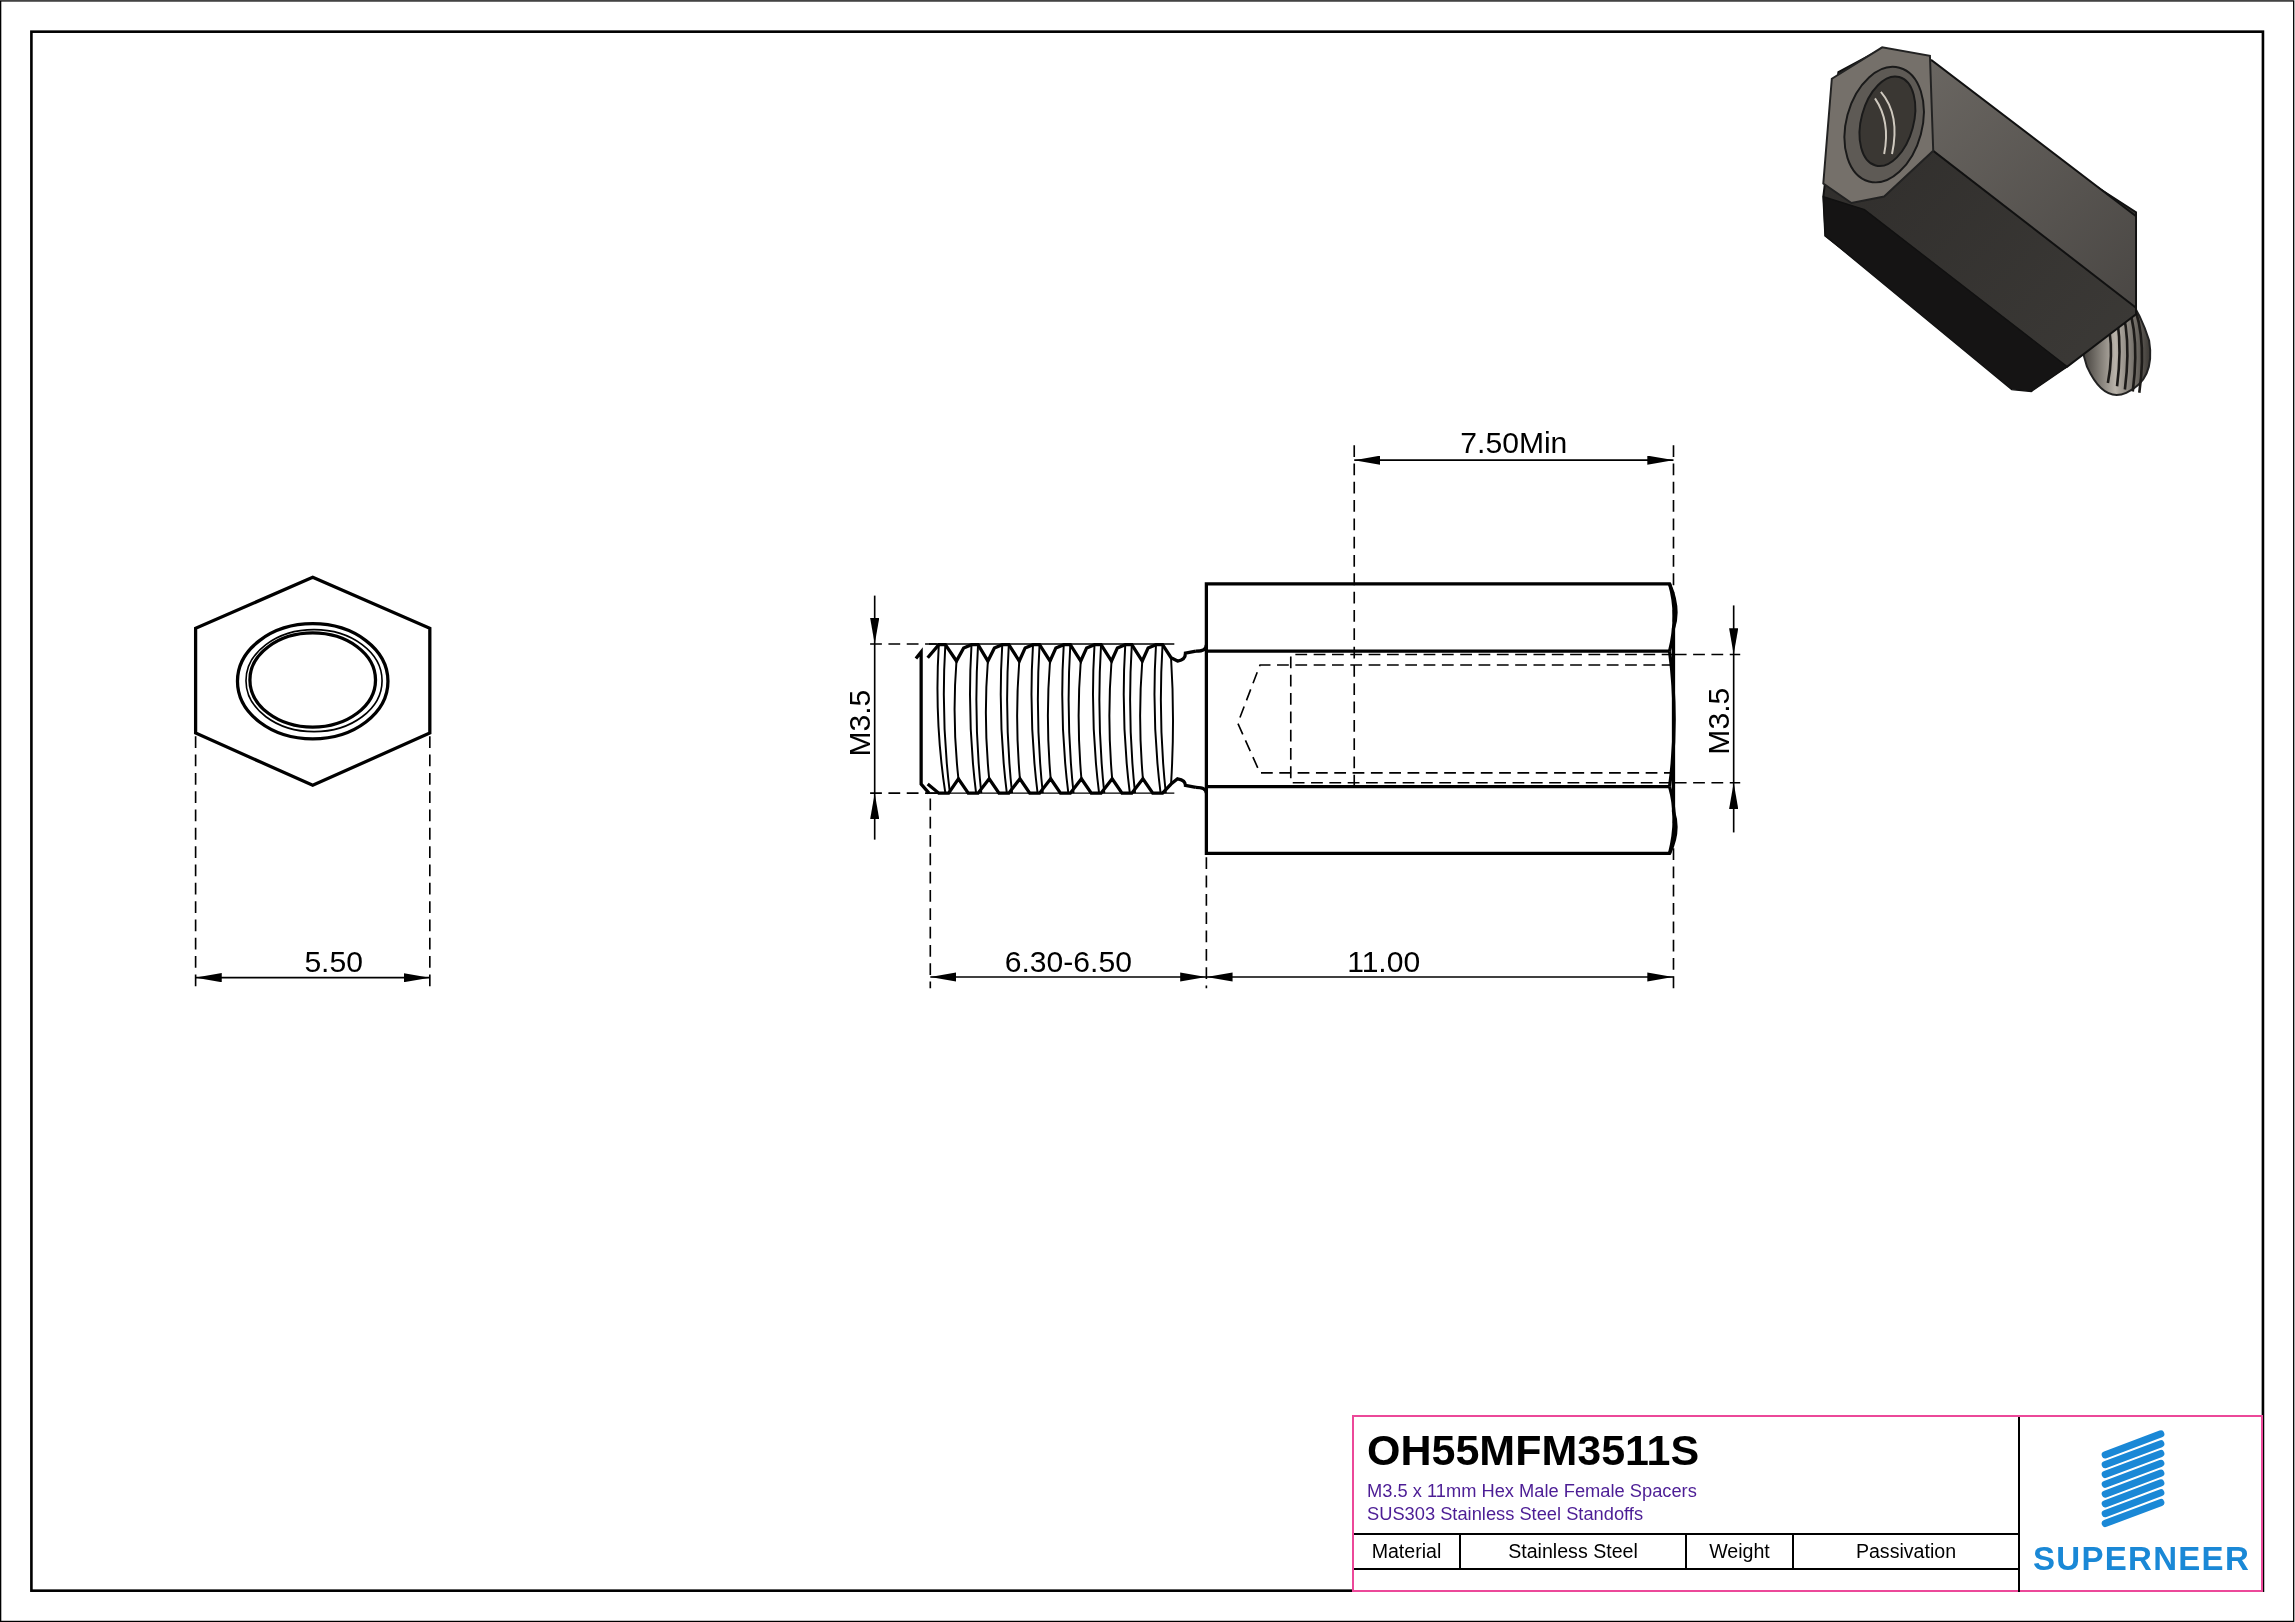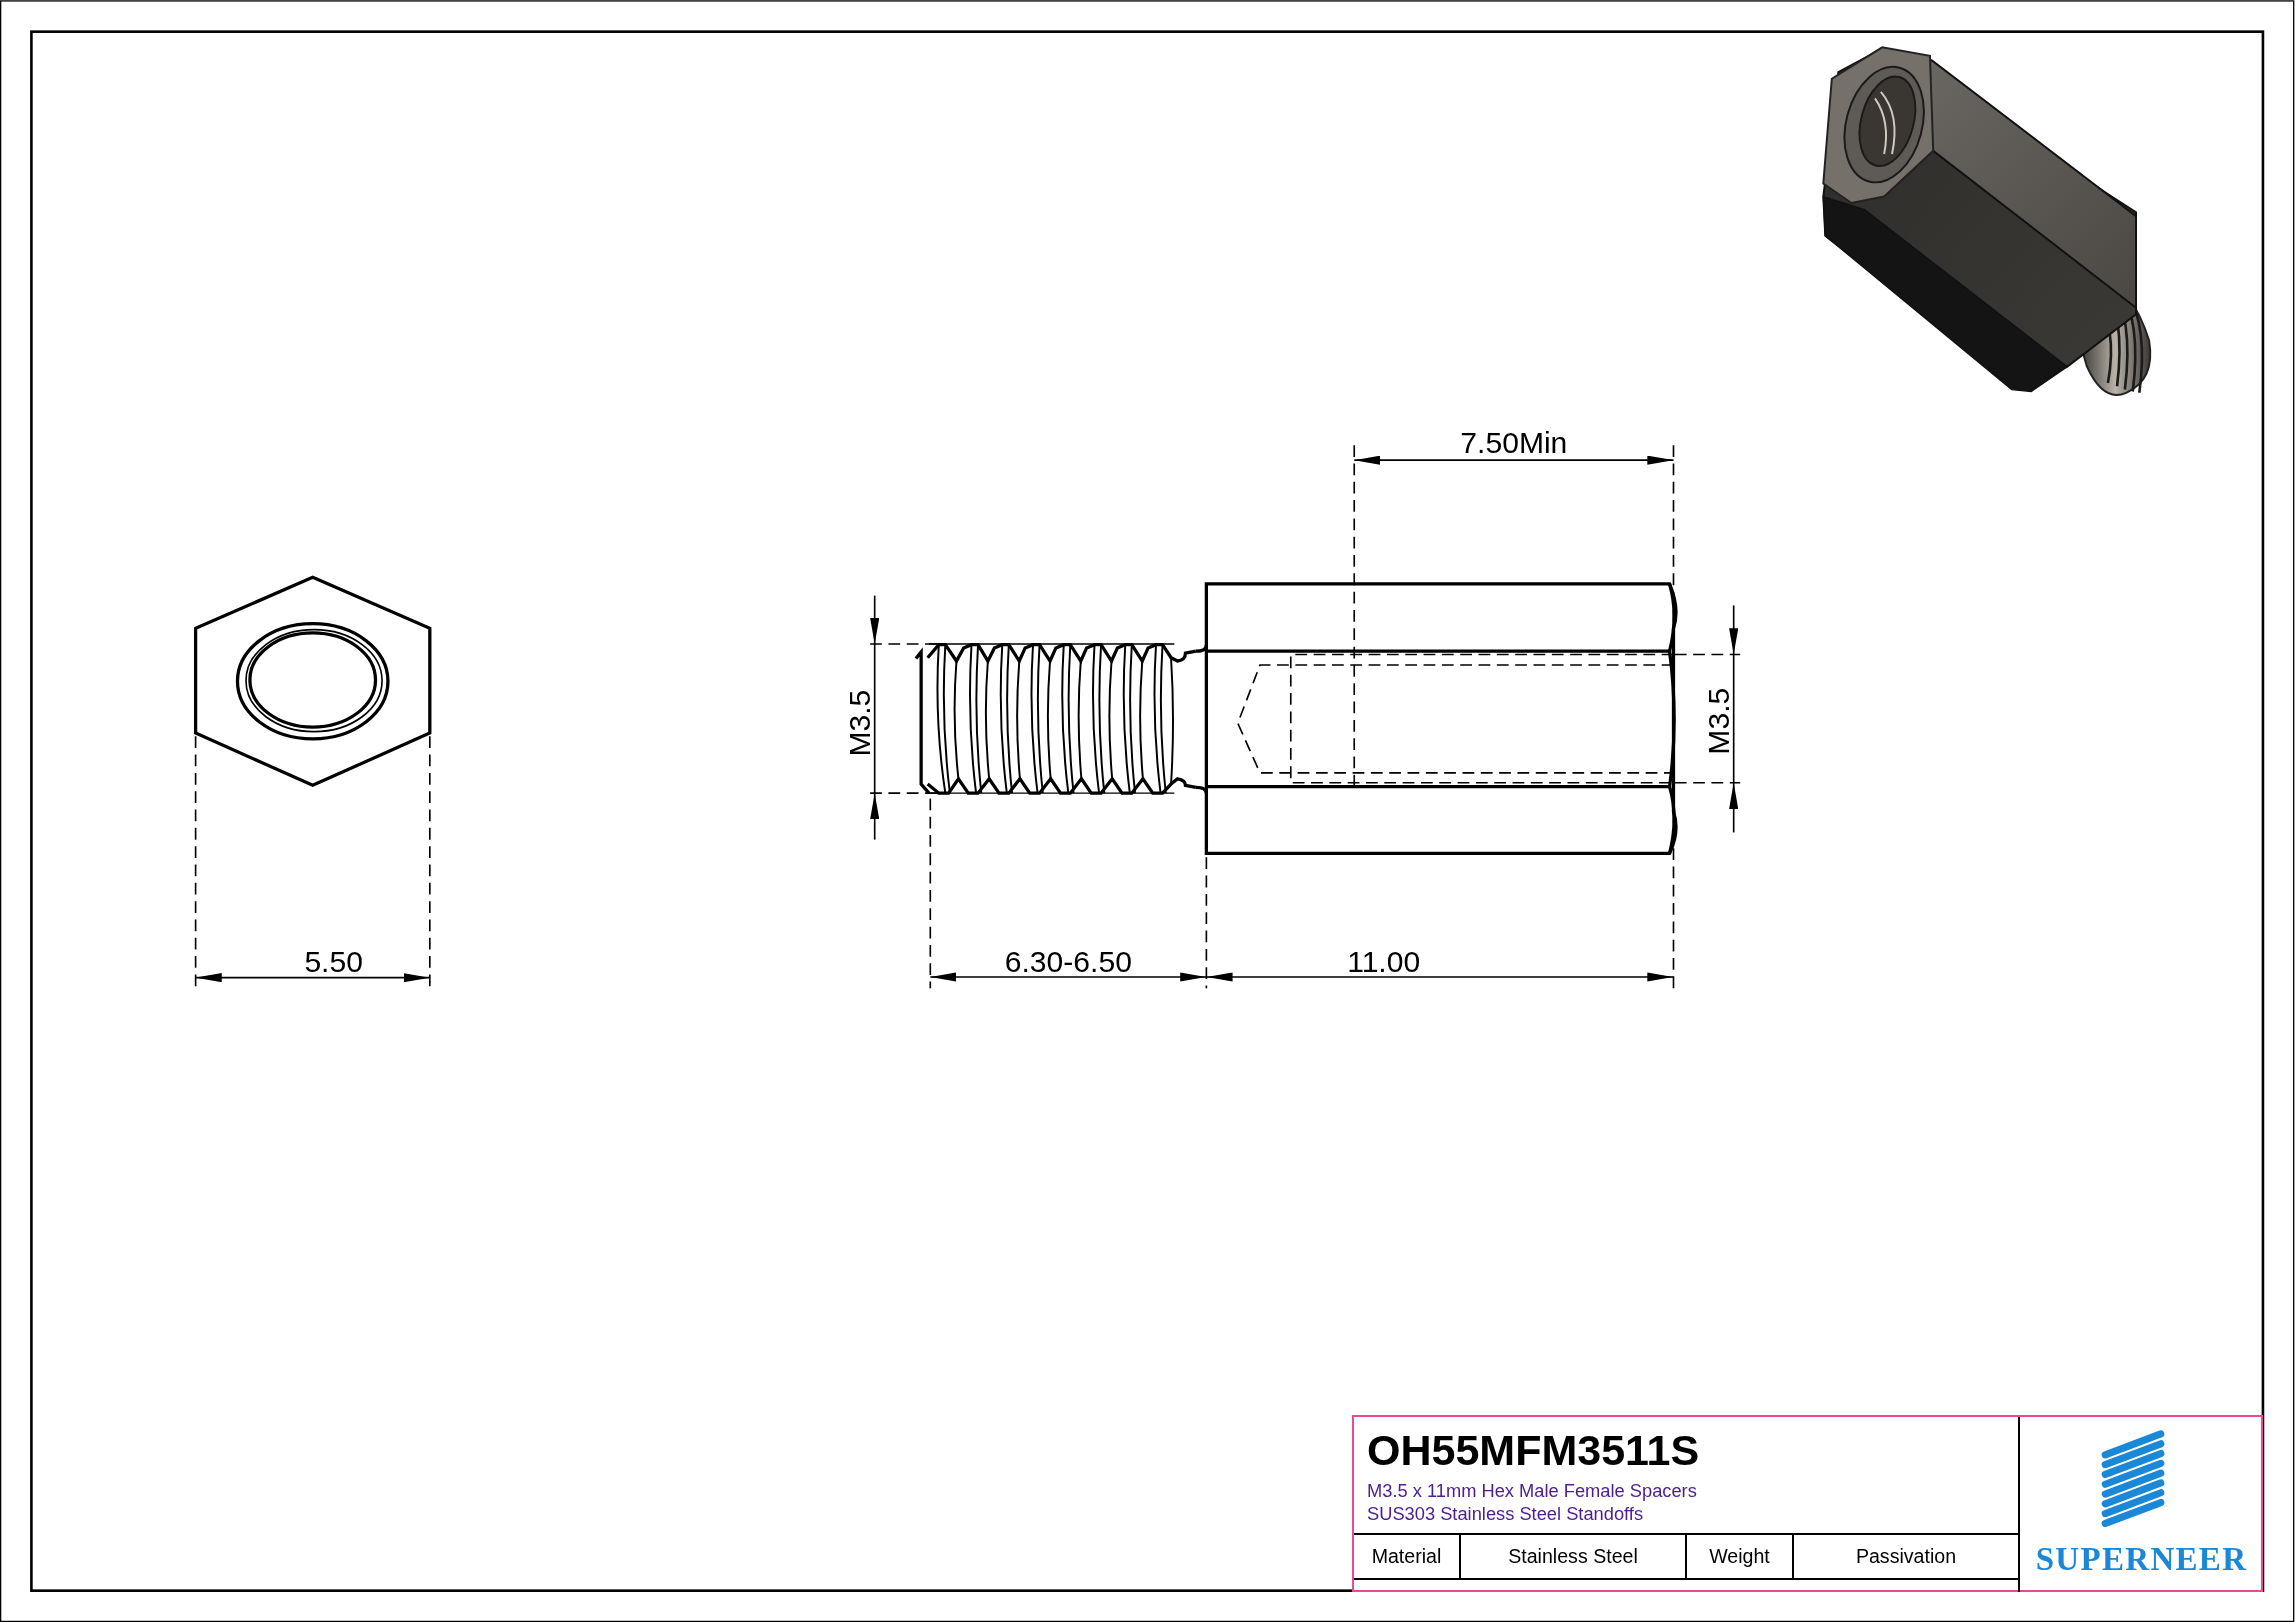--- a/index.html
+++ b/index.html
@@ -7,25 +7,25 @@
   svg.sheet { position:absolute; left:0; top:0; }
   .ln { stroke:#000; fill:none; }
   .thick { stroke-width:5; }
   .thin { stroke-width:2.5; }
   .dash { stroke-dasharray:18 10; stroke-width:2.5; }
   .dimtxt { font-family:"Liberation Sans", sans-serif; font-size:46px; fill:#000; }
   .tb { position:absolute; left:1352px; top:1415px; width:911px; height:177px; border:2px solid #ec4899; box-sizing:border-box; background:#fff; }
   .tb-main { position:absolute; left:0; top:0; width:664px; height:118px; border-bottom:2px solid #000; box-sizing:border-box; }
   .tb-part { position:absolute; left:13px; top:9.2px; font-size:43px; font-weight:bold; color:#000; letter-spacing:0px; }
   .tb-desc { position:absolute; left:13px; font-size:18.3px; color:#4c1d95; }
-  .tb-row { position:absolute; left:0; width:664px; height:45px; box-sizing:border-box; }
+  .tb-row { position:absolute; left:0; width:664px; height:35px; box-sizing:border-box; }
   .tb-cell { position:absolute; top:0; height:100%; display:flex; align-items:center; justify-content:center; font-size:19.6px; color:#000; box-sizing:border-box; border-right:2px solid #000; }
   .tb-link { color:#1a88d6; }
   .tb-logo { position:absolute; left:664px; top:0; width:245px; height:175px; border-left:2px solid #000; box-sizing:border-box; }
-  .logo-word { position:absolute; left:0; right:0; bottom:14.4px; text-align:center; font-size:33px; font-weight:bold; letter-spacing:1.3px; color:#1a88d6;font-family:Liberation Serif, serif; }
+  .logo-word { position:absolute; left:0; right:0; bottom:14.4px; text-align:center; font-size:33px; font-weight:bold; letter-spacing:1.3px; color:#1a88d6; }
 </style>
 </head>
 <body>
 
 <svg class="sheet" width="2295" height="1623" viewBox="0 0 3508 2480">
   <defs>
     <marker id="arr" viewBox="0 0 40 14" refX="40" refY="7" markerWidth="40" markerHeight="14" markerUnits="userSpaceOnUse" orient="auto-start-reverse">
       <path d="M0,0 L40,7 L0,14 z" fill="#000"></path>
     </marker>
     <linearGradient id="hexTop" x1="0" y1="0" x2="1" y2="1">

